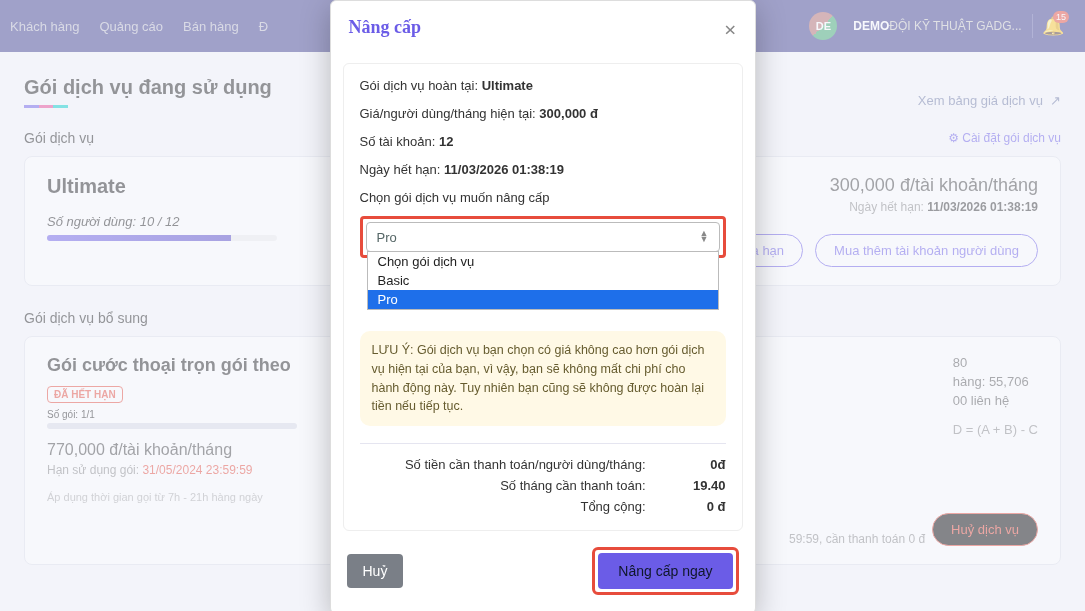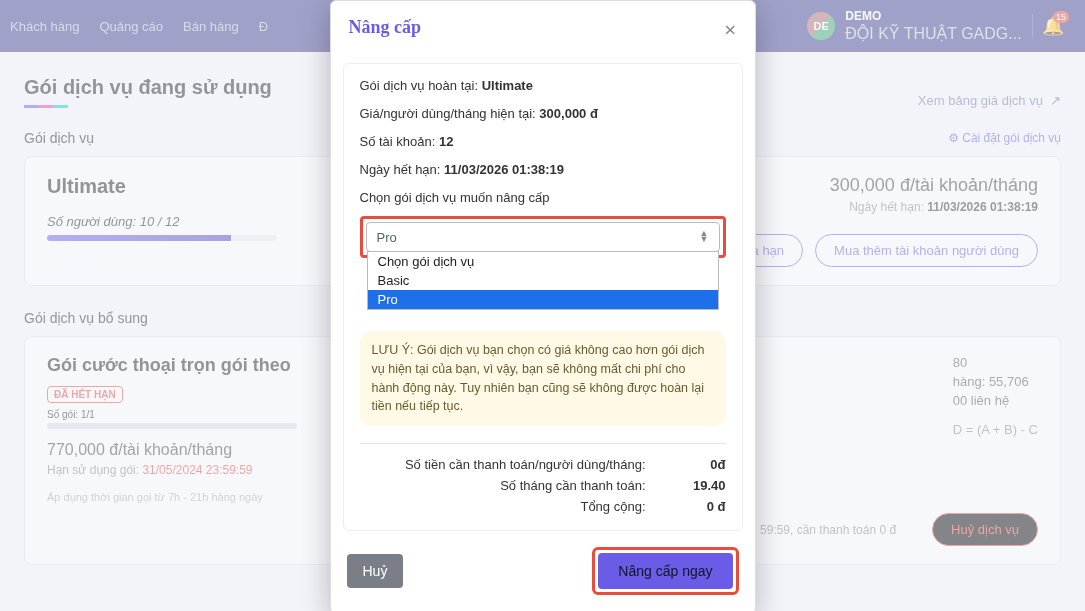--- a/index.html
+++ b/index.html
@@ -25,23 +25,23 @@
   }
   .topnav-left { display: flex; gap: 20px; align-items: center;}
   .topnav-item { display: flex; align-items: center; gap: 5px; opacity: .8; }
   .topnav-right { display: flex; align-items: center; gap: 10px; margin-right: 10px;}
   .avatar {
     width: 28px; height: 28px; border-radius: 50%;
     background: linear-gradient(135deg, #b36a6a 50%, #3aa76d 50%);
     display: flex; align-items: center; justify-content: center;
     color: #fff; font-size: 11px; font-weight: bold;
   }
-  .user-info { display:flex; flex-direction: column; font-size: 10px; line-height: 1.2;}
+  .user-info { display:flex; flex-direction: row; font-size: 10px; line-height: 1.2; margin-left: 6px;}
   .user-info .name { color: #fff; font-weight: bold; font-size: 12px; }
-  .user-info .team { color: #ccc; font-size: 16px; }
+  .user-info .team { color: #ccc; font-size: 12px; }
   .bell { position: relative; font-size: 18px;}
   .bell-badge { position:absolute; top:-4px; right:-4px; background:#e74c3c; color:#fff; font-size:9px; padding:1px 3px; border-radius: 6px;}
 
   .page {
     padding: 24px 24px 10px 24px;
   }
   .page-head {
     display:flex; justify-content:space-between; align-items: center;
     margin-bottom: 6px;
   }
@@ -289,21 +289,21 @@
       </div>
       <div class="addon-right">
         <span>80</span>
         <span>hàng: 55,706</span>
         <span>00 liên hệ</span>
         <span class="addon-formula">D = (A + B) - C</span>
       </div>
     </div>
     <div class="addon-foot">
       <span></span>
-      <div style="display:flex;gap:36px;align-items:center;">
+      <div style="display:flex;gap:7px;align-items:flex-end;">
         <span>59:59, cần thanh toán 0 đ</span>
         <button class="cancel-btn">Huỷ dịch vụ</button>
       </div>
     </div>
   </div>
 </div>
 
 <div class="overlay"></div>
 <div class="modal">
   <div class="modal-head">

